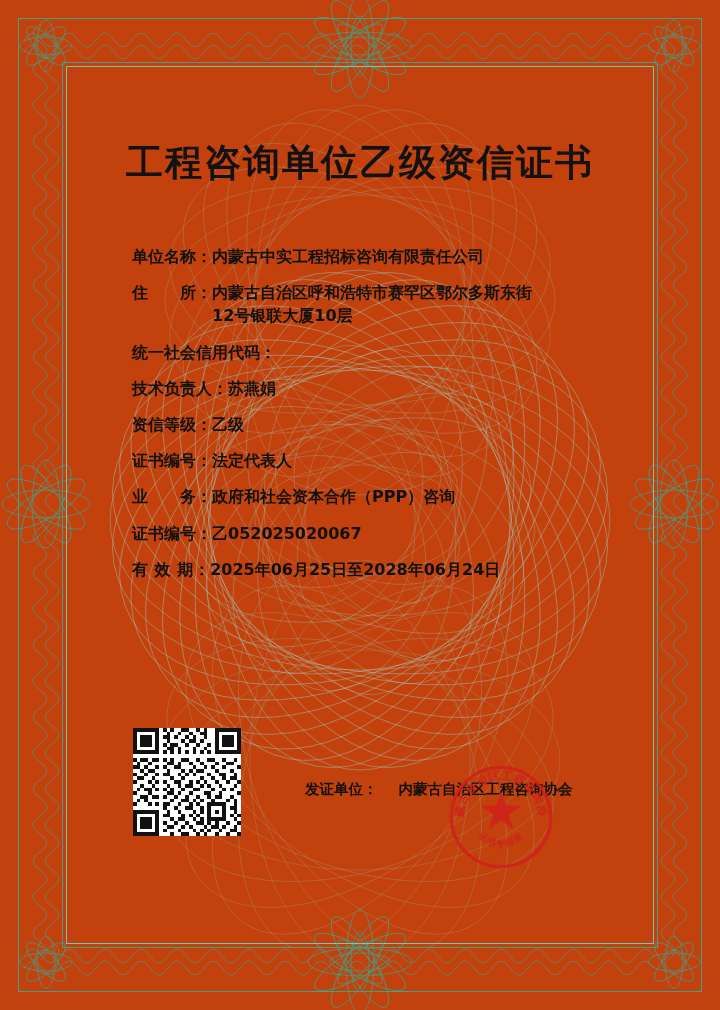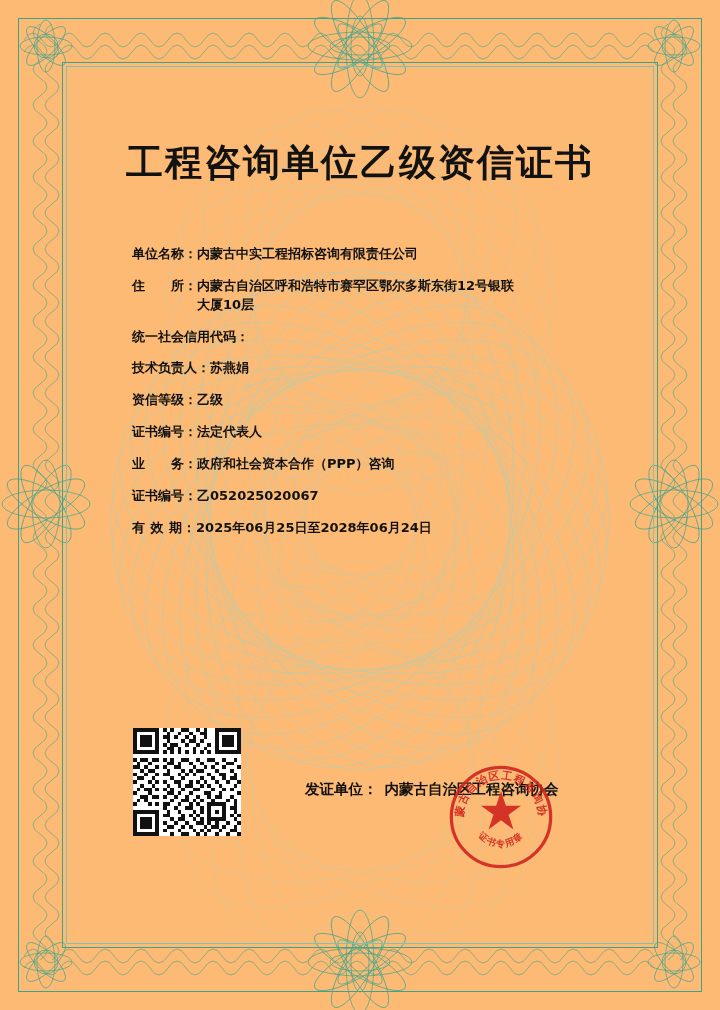--- a/index.html
+++ b/index.html
@@ -7,21 +7,21 @@
     padding: 0;
     background: #ffffff;
   }
   body {
     font-family: "DejaVu Sans", "Liberation Sans", sans-serif;
   }
   .page {
     position: relative;
     width: 720px;
     height: 1010px;
-    background: #fdba74;
+    background: #c2410c;
     overflow: hidden;
   }
 
   
   .border-outer {
     position: absolute;
     left: 18px;
     top: 18px;
     right: 18px;
     bottom: 18px;
@@ -80,21 +80,21 @@
   .fields {
     position: absolute;
     left: 132px;
     top: 245px;
     width: 470px;
   }
   .field-row {
     display: flex;
     align-items: flex-start;
     margin-bottom: 13px;
-    font-size: 13px;
+    font-size: 16px;
     color: #111;
     line-height: 1.45;
   }
   .f-label {
     flex: 0 0 auto;
     font-weight: bold;
     white-space: nowrap;
     font-family: "DejaVu Sans", "Liberation Sans", sans-serif;
   }
   .f-value {
@@ -118,21 +118,21 @@
   
   .issuer {
     position: absolute;
     left: 305px;
     top: 780px;
     font-size: 14.5px;
     font-weight: bold;
     color: #111;
     white-space: nowrap;
   }
-  .issuer .iss-label { margin-right: 2px; }
+  .issuer .iss-label { margin-right: 16px; }
 
   
   .seal {
     position: absolute;
     left: 447px;
     top: 763px;
     width: 108px;
     height: 108px;
     opacity: 0.88;
   }

